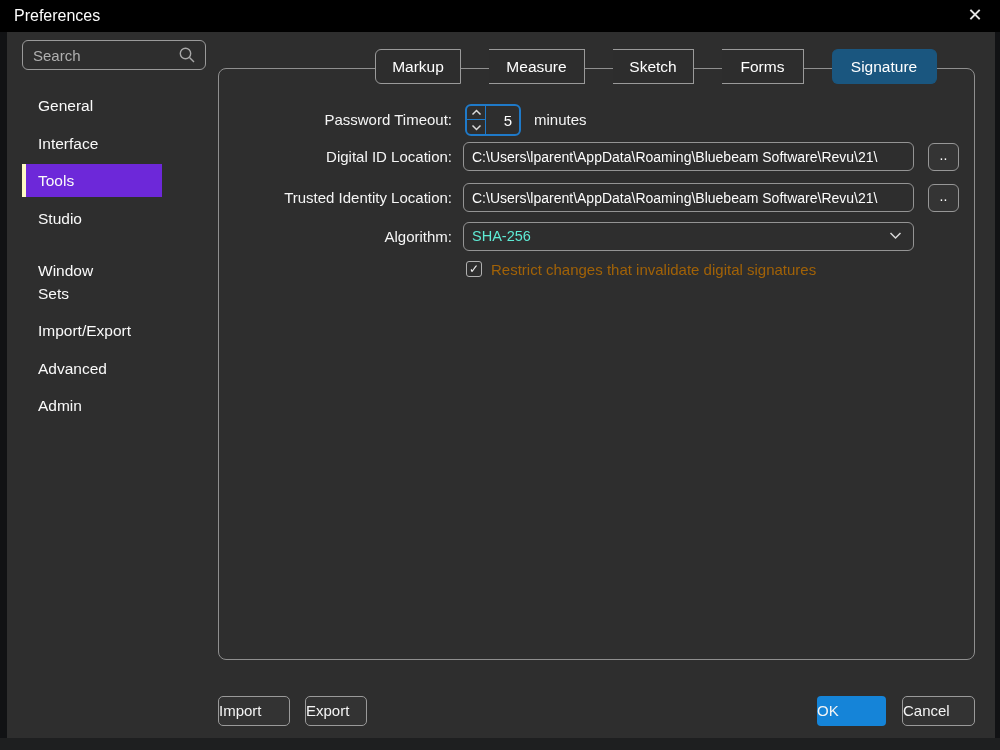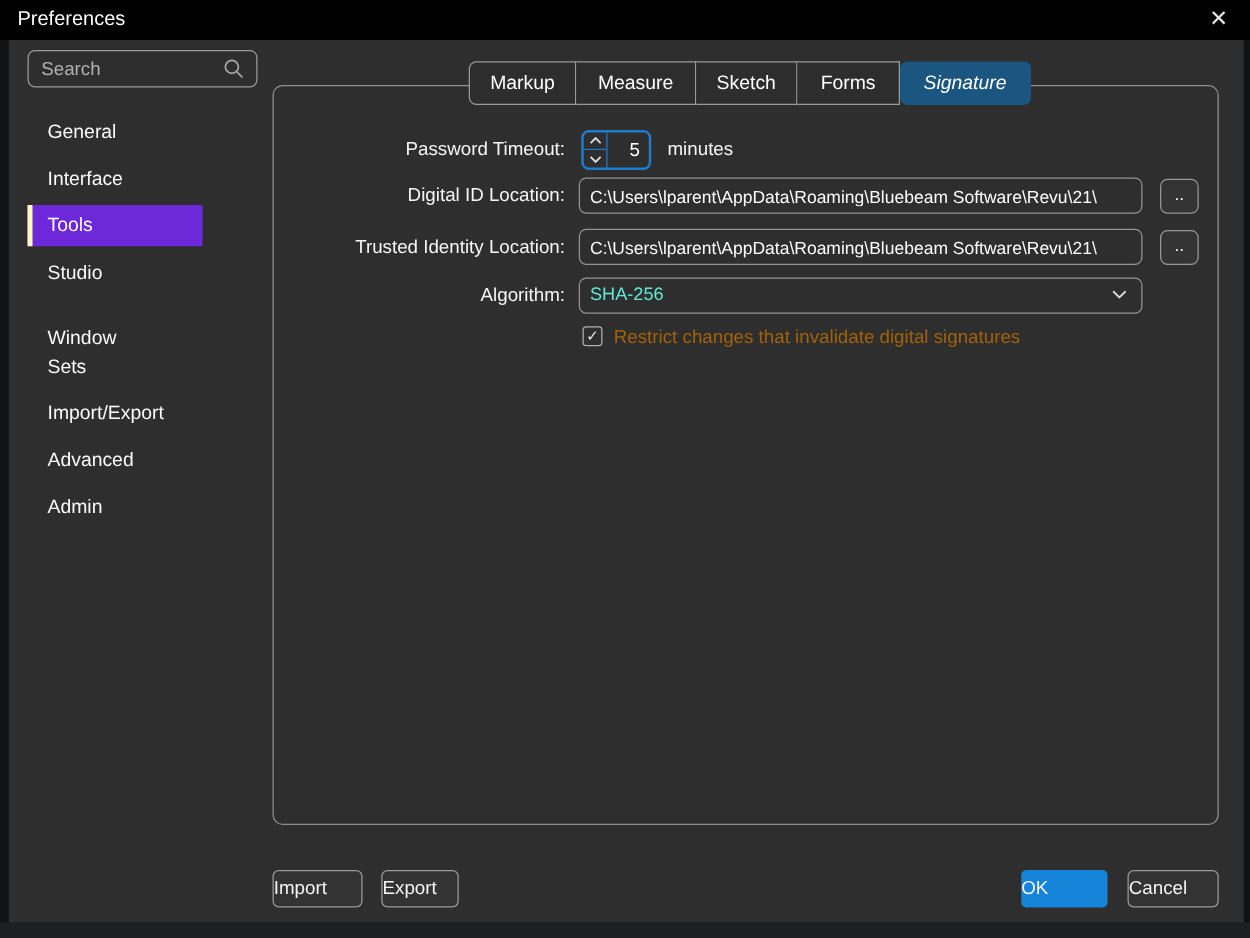--- a/index.html
+++ b/index.html
@@ -67,29 +67,30 @@
   .panel{
     left:218px;top:68px;width:757px;height:592px;
     border:1px solid #8f8f8f;border-radius:8px;
     box-sizing:border-box;background:transparent;
   }
 
   
   .tabstrip{
     left:375px;top:49px;height:35px;display:flex;
     border-radius:6px;
+    gap:28px;
   }
   .tab{
     height:35px;box-sizing:border-box;
     background:#2d2d2d;border:1px solid #9a9a9a;border-left:none;
     color:#fff;font-size:15.5px;line-height:33px;text-align:center;
     cursor:default;
   }
   .tab:first-child{border-left:1px solid #9a9a9a;border-radius:6px 0 0 6px;}
-  .tab:last-child{border-radius:0 6px 6px 0;font-style:italic;}
+  .tab:last-child{border-radius:0 6px 6px 0;}
   .tab.selected{
     background:#1a567f;border-color:#1a567f;border-radius:6px;
   }
 
   
   .flabel{
     left:230px;width:222px;height:20px;
     color:#f5f5f5;font-size:15px;line-height:20px;text-align:right;
     white-space:nowrap;
   }

